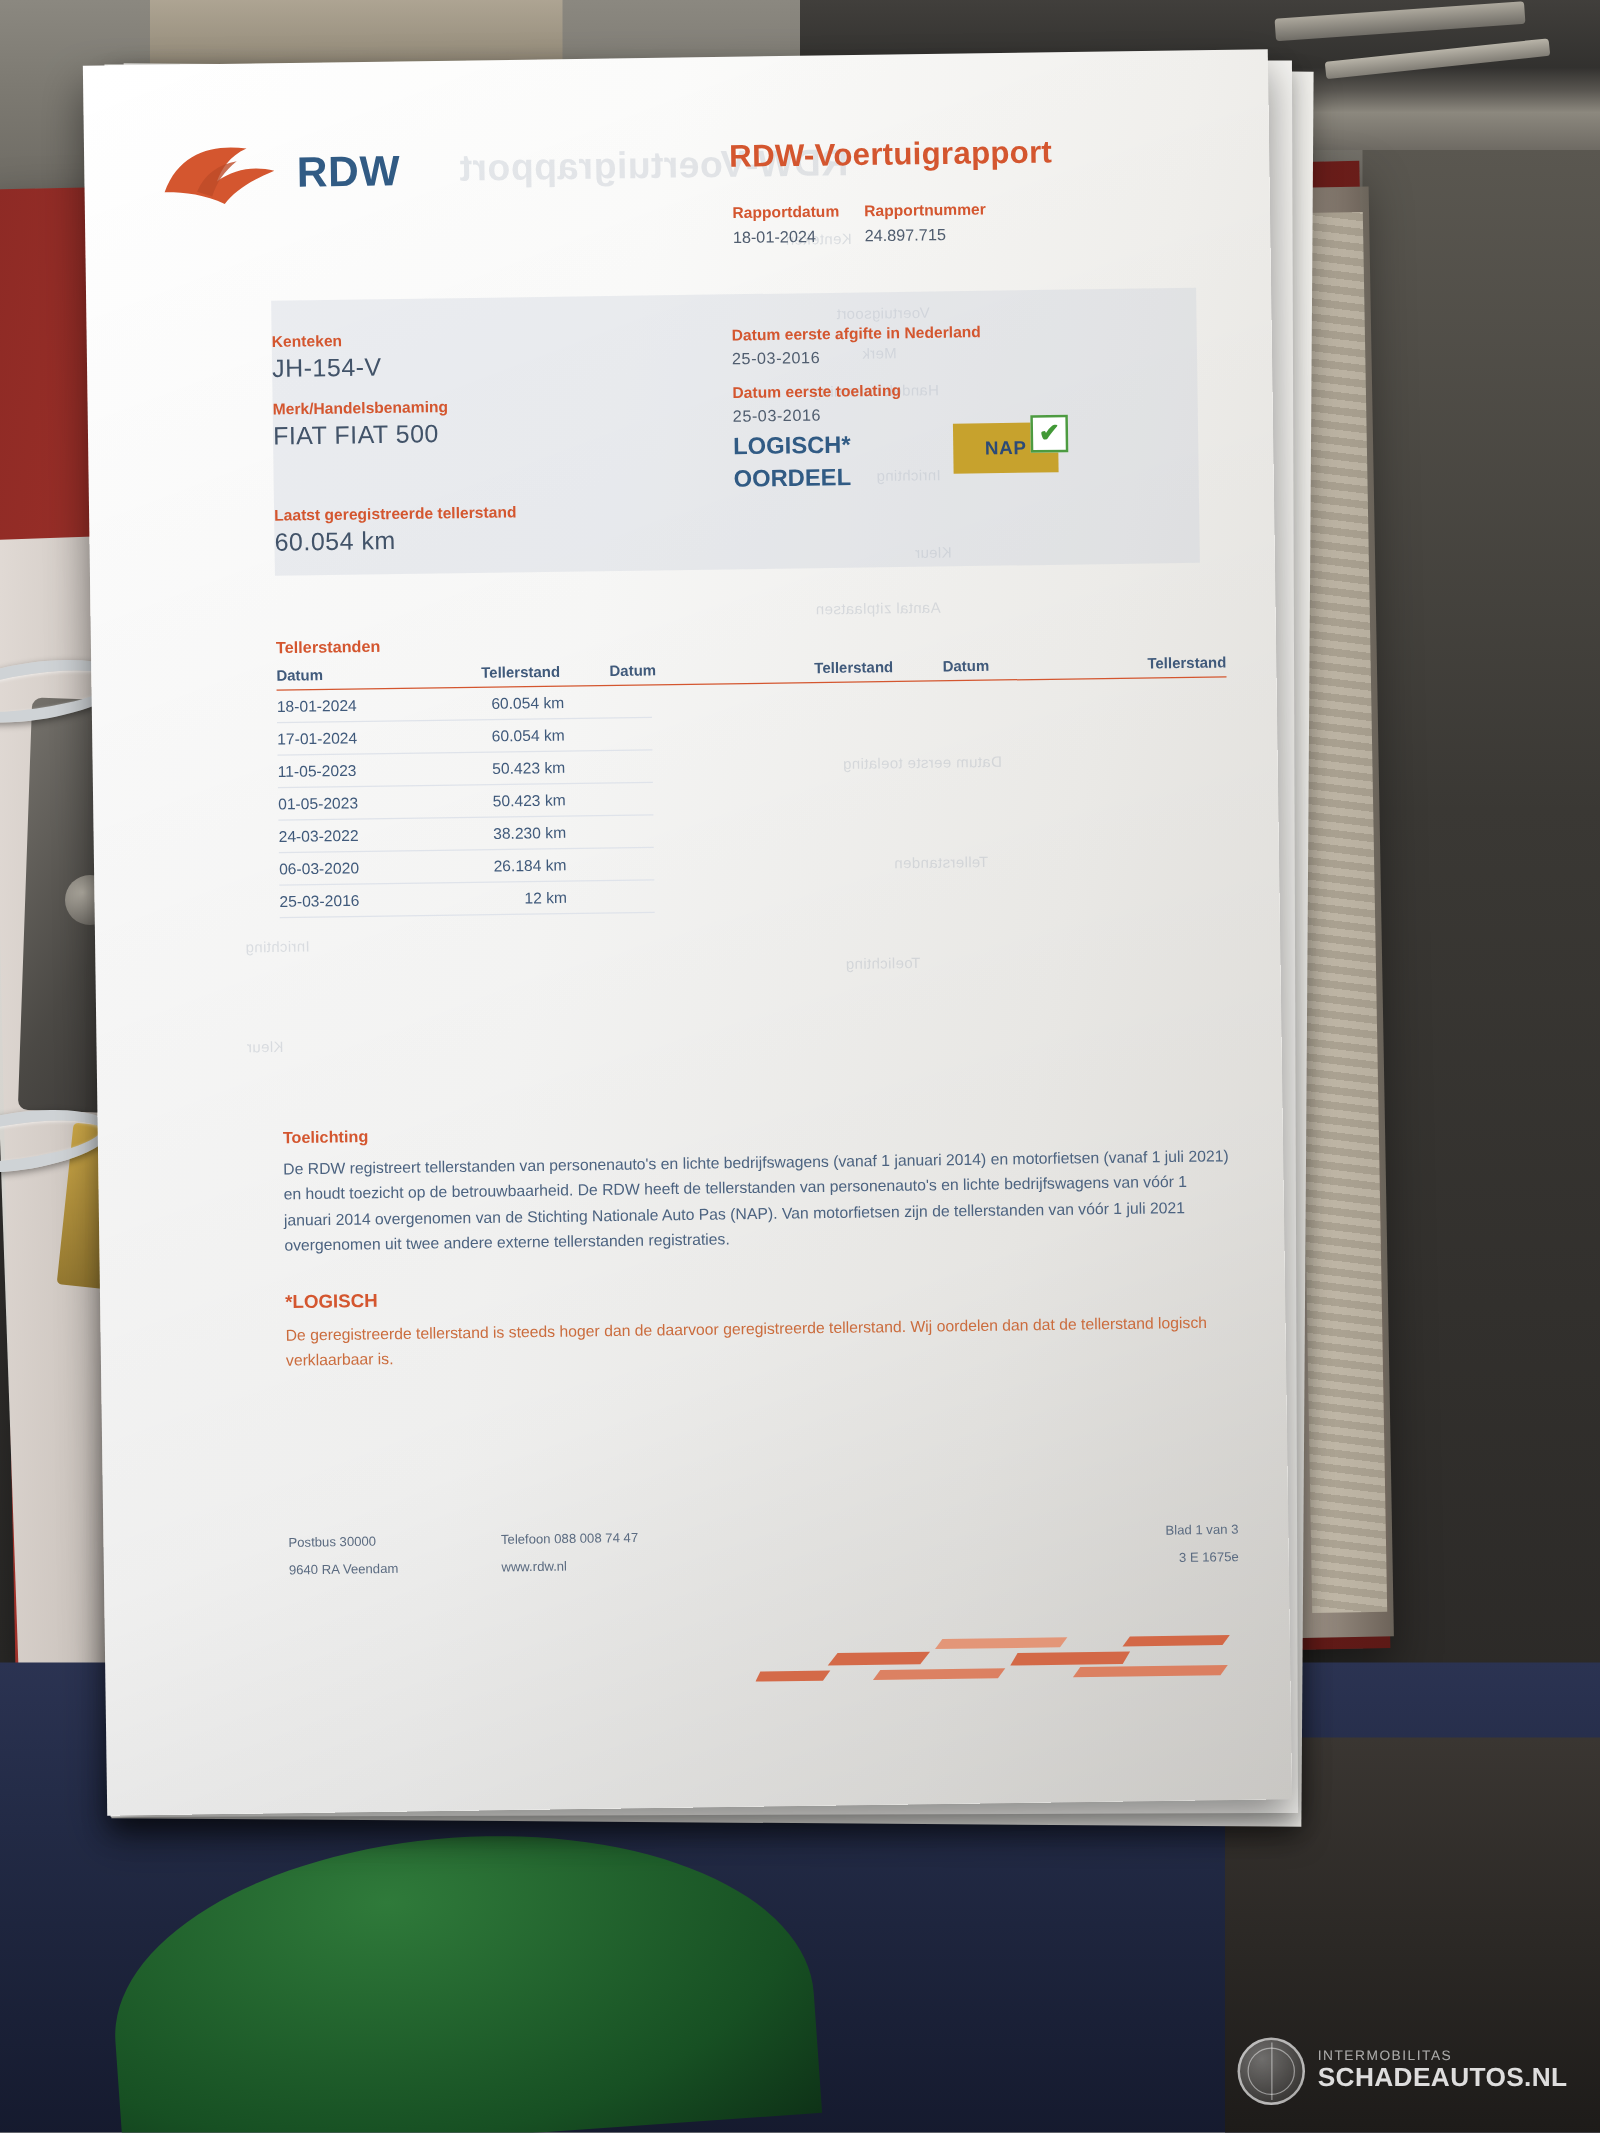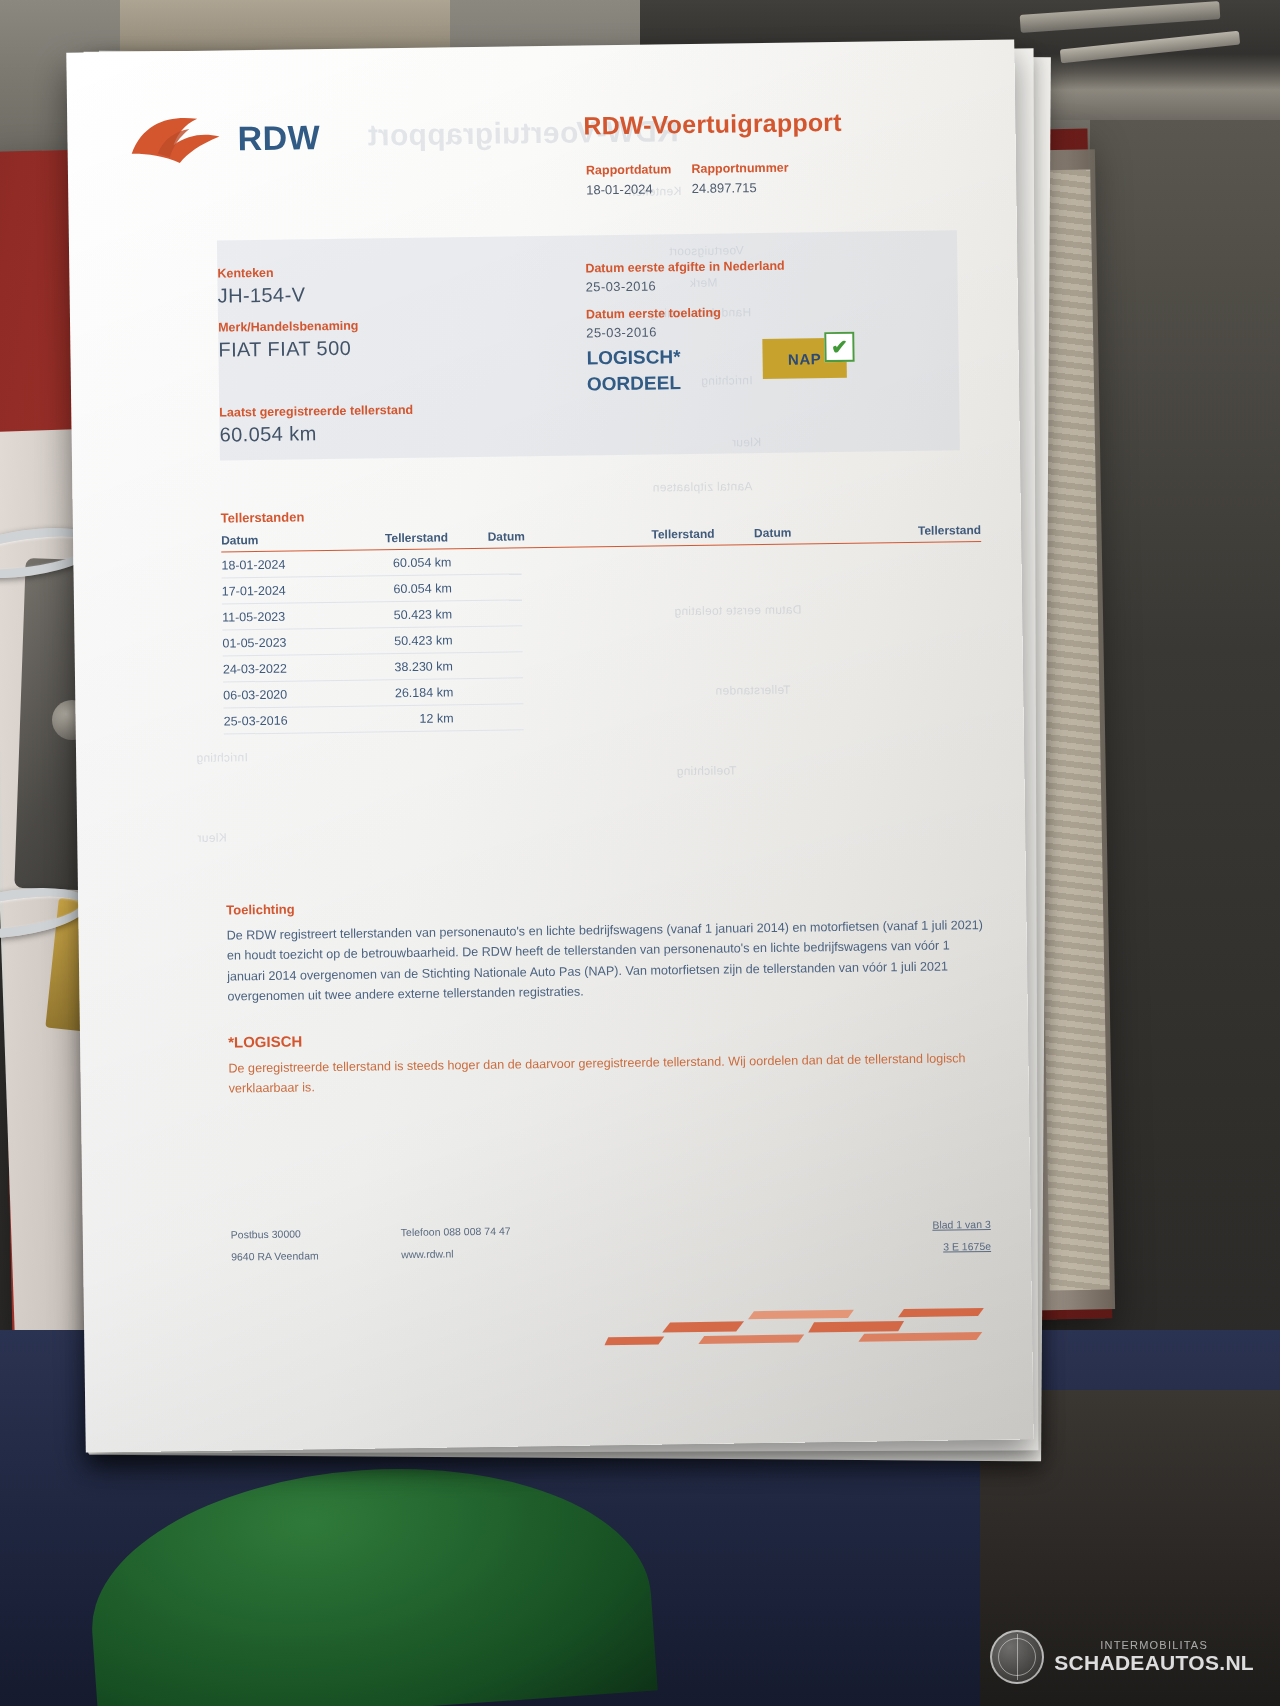--- a/index.html
+++ b/index.html
@@ -205,33 +205,32 @@
   .explain p {
     font-size: 12.6px; color: #4b6382; line-height: 1.62; margin-top: 8px;
   }
   .explain .sub { margin-top: 26px; font-size: 15px; font-weight: 700; color: #d9552c; }
   .explain .orange { color: #cf6b3a; }
 
   
   .footer { position: absolute; left: 148px; top: 1178px; width: 760px; font-size: 10.5px; color: #5a6b82; }
   .footer .row { display: flex; gap: 52px; margin-bottom: 10px; }
   .footer .right { position: absolute; right: 0; top: 0; text-align: right; }
-  .footer .right div { margin-bottom: 10px; text-decoration: underline; }
+  .footer .right div { margin-bottom: 10px; }
 
   .footer-graphic {
     position: absolute; left: 520px; top: 1262px; width: 380px; height: 40px;
     opacity: .85;
   }
 
   
   .watermark {
     position: absolute; right: 26px; bottom: 22px;
     display: flex; align-items: center; gap: 10px;
     color: rgba(255,255,255,.62);
-    text-align: center;
   }
   .globe { width: 54px; height: 54px; border-radius: 50%; border: 2px solid rgba(255,255,255,.6);
            background: radial-gradient(circle at 35% 30%, rgba(255,255,255,.35), rgba(255,255,255,.05)); position: relative; }
   .globe::before { content:""; position:absolute; inset:6px; border-radius:50%; border:1px solid rgba(255,255,255,.45); }
   .globe::after { content:""; position:absolute; left:50%; top:2px; bottom:2px; width:1px; background:rgba(255,255,255,.45); }
   .wm-text .wm-top { font-size: 11px; letter-spacing: 1.2px; }
   .wm-text .wm-bot { font-size: 21px; font-weight: 700; letter-spacing: .3px; color: rgba(255,255,255,.85); }
 </style>
 </head>
 <body>

